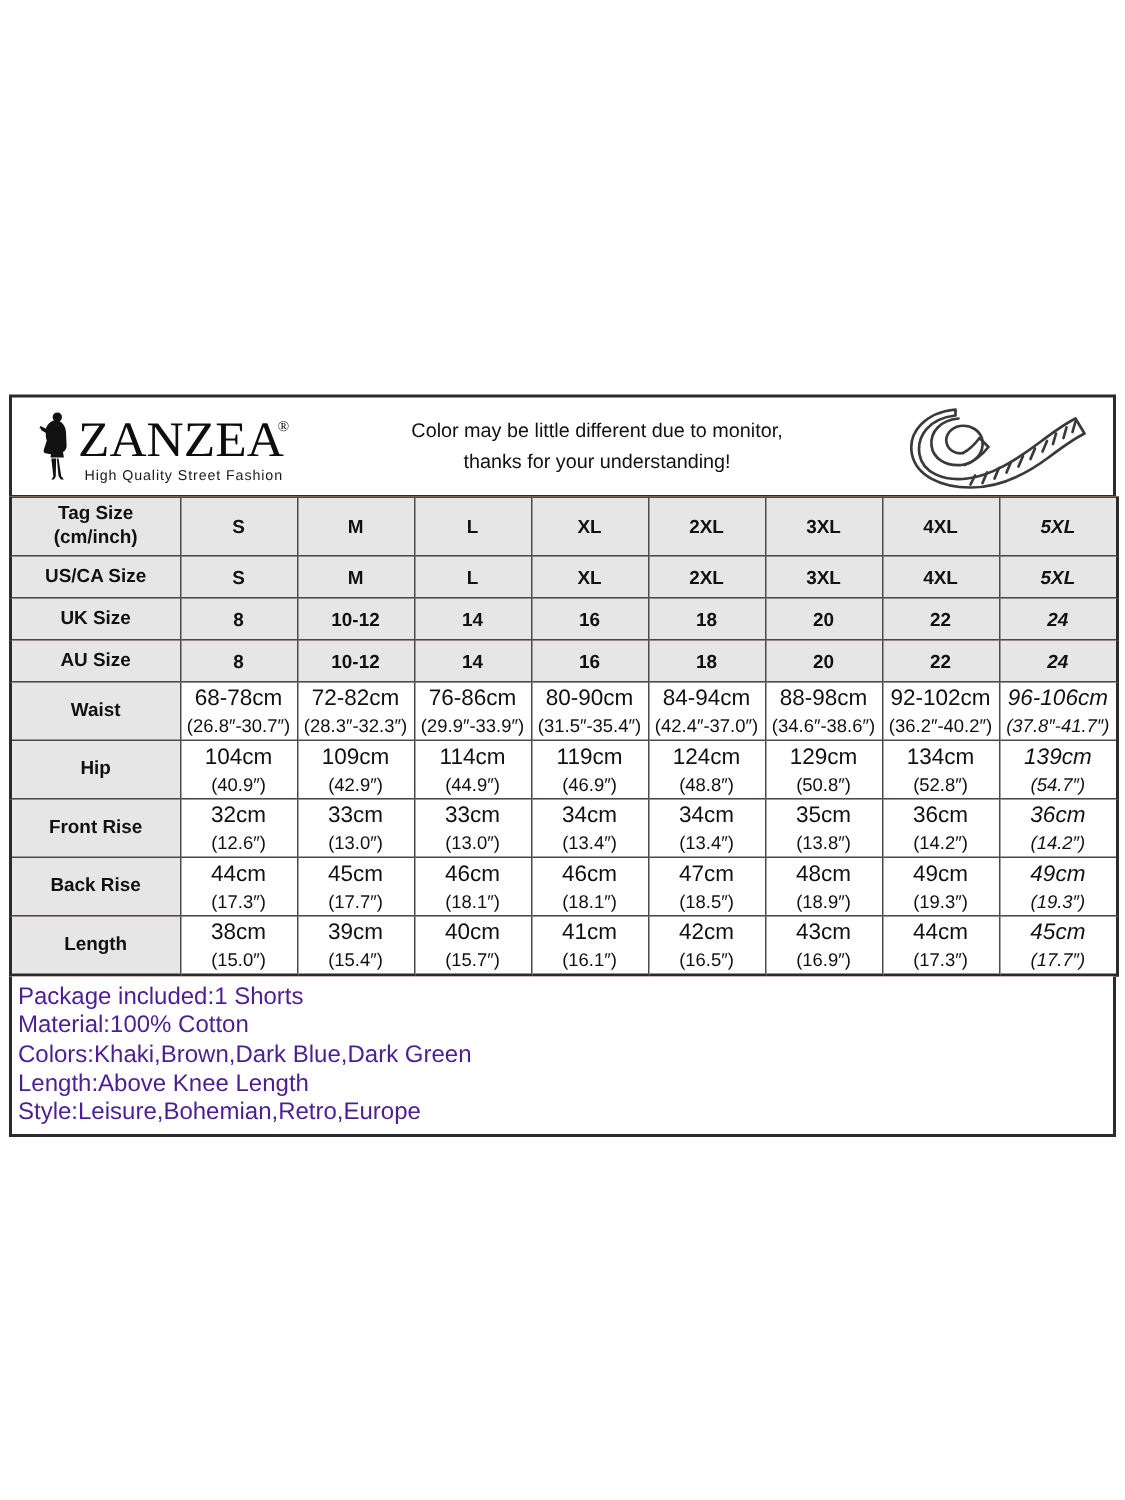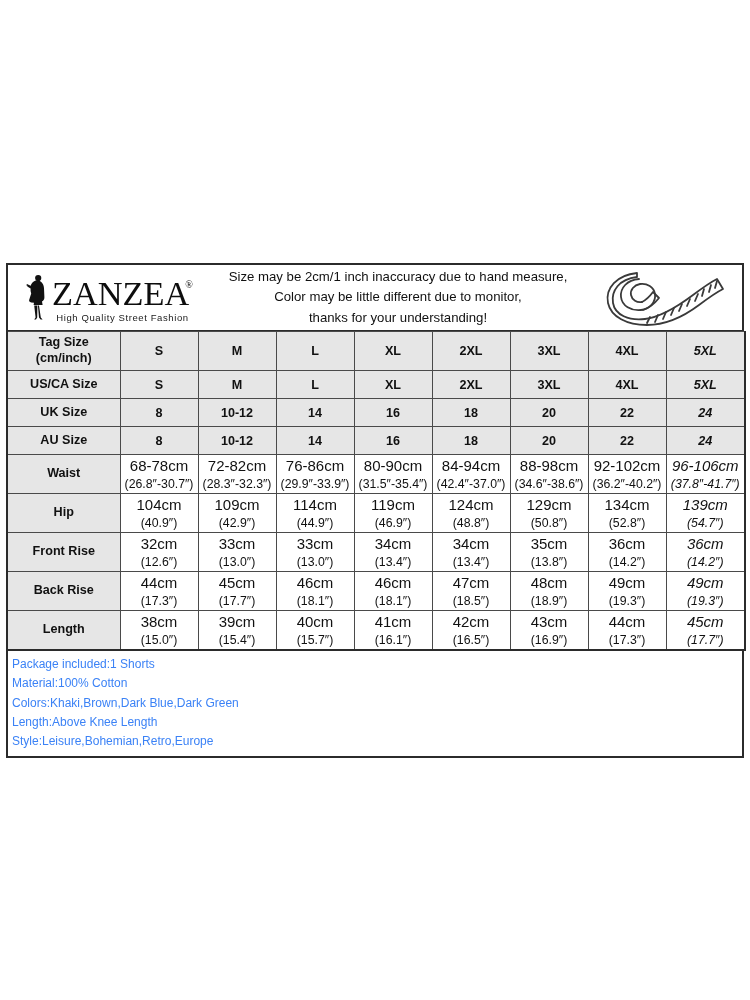--- a/index.html
+++ b/index.html
@@ -157,22 +157,22 @@
   
   .footer-block {
     border: 2px solid #2b2b2b;
     border-top: none;
     width: 738px;
     box-sizing: border-box;
     padding: 4px 0 5px 4px;
     background: #ffffff;
   }
   .footer-line {
-    font-size: 12px;
-    color: #3b82f6;
+    font-size: 16px;
+    color: #4c1d95;
     line-height: 19.3px;
     white-space: nowrap;
   }
 </style>
 </head>
 <body>
 
 <div id="sizechart-wrap">
 
   <div class="header-band">
@@ -194,21 +194,20 @@
           <div class="brand-word-row">
             <span class="brand-word">ZANZEA</span>
             <span class="brand-reg">®</span>
           </div>
           <div class="brand-tagline">High Quality Street Fashion</div>
         </div>
       </div>
     </div>
 
     <div class="disclaimer-cell">
-      <div class="disclaimer-line">Size may be 2cm/1 inch inaccuracy due to hand measure,</div>
       <div class="disclaimer-line">Color may be little different due to monitor,</div>
       <div class="disclaimer-line">thanks for your understanding!</div>
     </div>
 
     <div class="tape-cell">
       <svg width="128" height="62" viewBox="0 0 128 62">
         <g fill="none" stroke="#3a3a3a" stroke-width="1.8" stroke-linejoin="round" stroke-linecap="round">
 
           <path d="M34 10 C16 12 8 24 10 36 C12 48 26 54 42 52 C58 50 74 40 90 28
                    C98 22 106 16 114 12 L120 22 C112 26 104 32 96 38 C80 50 62 58 44 58

